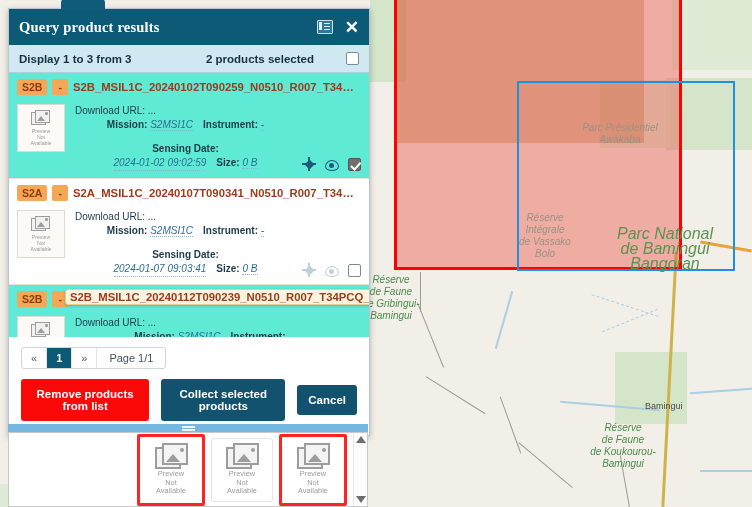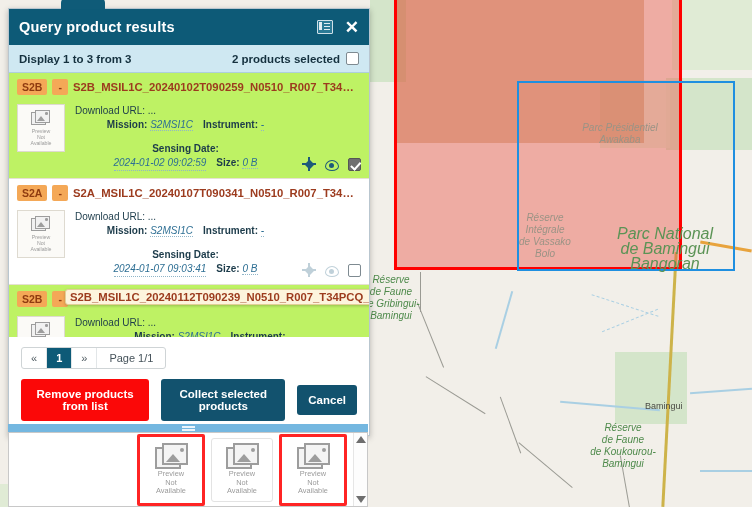--- a/index.html
+++ b/index.html
@@ -30,43 +30,43 @@
   .fp-blue{position:absolute;border:2px solid #1f8fe0;box-sizing:border-box;background:transparent;}
 
   
   #panel{position:absolute;left:8px;top:8px;width:360px;
     background:#ffffff;border:1px solid #b9c6cf;
     box-shadow:0 2px 6px rgba(0,0,0,.25);}
   .drag-tab{position:absolute;left:52px;top:-12px;width:44px;height:22px;
     background:#0f5b78;border-radius:6px 6px 0 0;display:flex;align-items:center;
     justify-content:center;color:#fff;font-size:13px;cursor:move;}
   .titlebar{height:36px;background:#0d5a77;display:flex;align-items:center;
-    padding:0 10px;color:#fff;position:relative;}
+    padding:0 10px;color:#fff;position:relative;font-family:Liberation Serif, serif;}
   .titlebar .ttl{font-size:14.5px;font-weight:bold;letter-spacing:.2px;}
   .titlebar .tools{margin-left:auto;display:flex;align-items:center;gap:12px;}
   .ico-list{width:14px;height:12px;border:1.6px solid #cfe0e8;border-radius:1px;
     display:block;position:relative;background:#2b7a96;}
   .ico-list:after{content:"";position:absolute;left:1px;top:1px;width:3px;height:8px;background:#dfecf2;}
   .ico-list:before{content:"";position:absolute;left:6px;top:2px;width:6px;height:1.3px;
     background:#dfecf2;box-shadow:0 3px 0 #dfecf2,0 6px 0 #dfecf2;}
   .ico-x{font-size:17px;font-weight:bold;line-height:1;cursor:pointer;}
 
   .infobar{background:#cfe8f2;border-bottom:1px solid #aecfdd;
     display:flex;align-items:center;padding:7px 10px;color:#15313f;
     font-size:11.5px;font-weight:bold;}
-  .infobar .sel{margin-left:auto;margin-right:6px;text-align:right;}
+  .infobar .sel{margin-left:auto;margin-right:32px;text-align:right;}
   .cbx{width:13px;height:13px;border:1px solid #7e8a91;background:#fff;
     display:inline-block;box-sizing:border-box;border-radius:2px;}
   .cbx.checked{background:#6f6f6f;border-color:#555;position:relative;}
   .cbx.checked:after{content:"";position:absolute;left:3.5px;top:.5px;width:3.5px;height:7.5px;
     border:solid #fff;border-width:0 2px 2px 0;transform:rotate(42deg);}
 
   .list{height:264px;overflow:hidden;position:relative;background:#fff;}
   .prod{position:relative;border-bottom:1px solid #e6e1d2;padding:6px 8px 7px 8px;}
-  .prod.sel{background:#bef264;}
+  .prod.sel{background:#5eead4;}
   .prow1{display:flex;align-items:center;gap:5px;}
   .tag{background:#f4a857;color:#8f3b10;font-size:10.5px;font-weight:bold;
     padding:2px 5px;border-radius:2px;line-height:1.15;}
   .tag.dash{padding:2px 6px;}
   .pname{color:#9c3b1e;font-size:11.3px;font-weight:bold;white-space:nowrap;
     overflow:hidden;text-overflow:ellipsis;flex:1;}
   .pname.tip{overflow:visible;text-overflow:clip;background:#fdf4dd;
     border:1px solid #e2cf96;border-radius:3px;padding:1px 4px;
     position:absolute;left:56px;top:4px;z-index:40;width:364px;
     box-shadow:0 1px 3px rgba(0,0,0,.2);}

